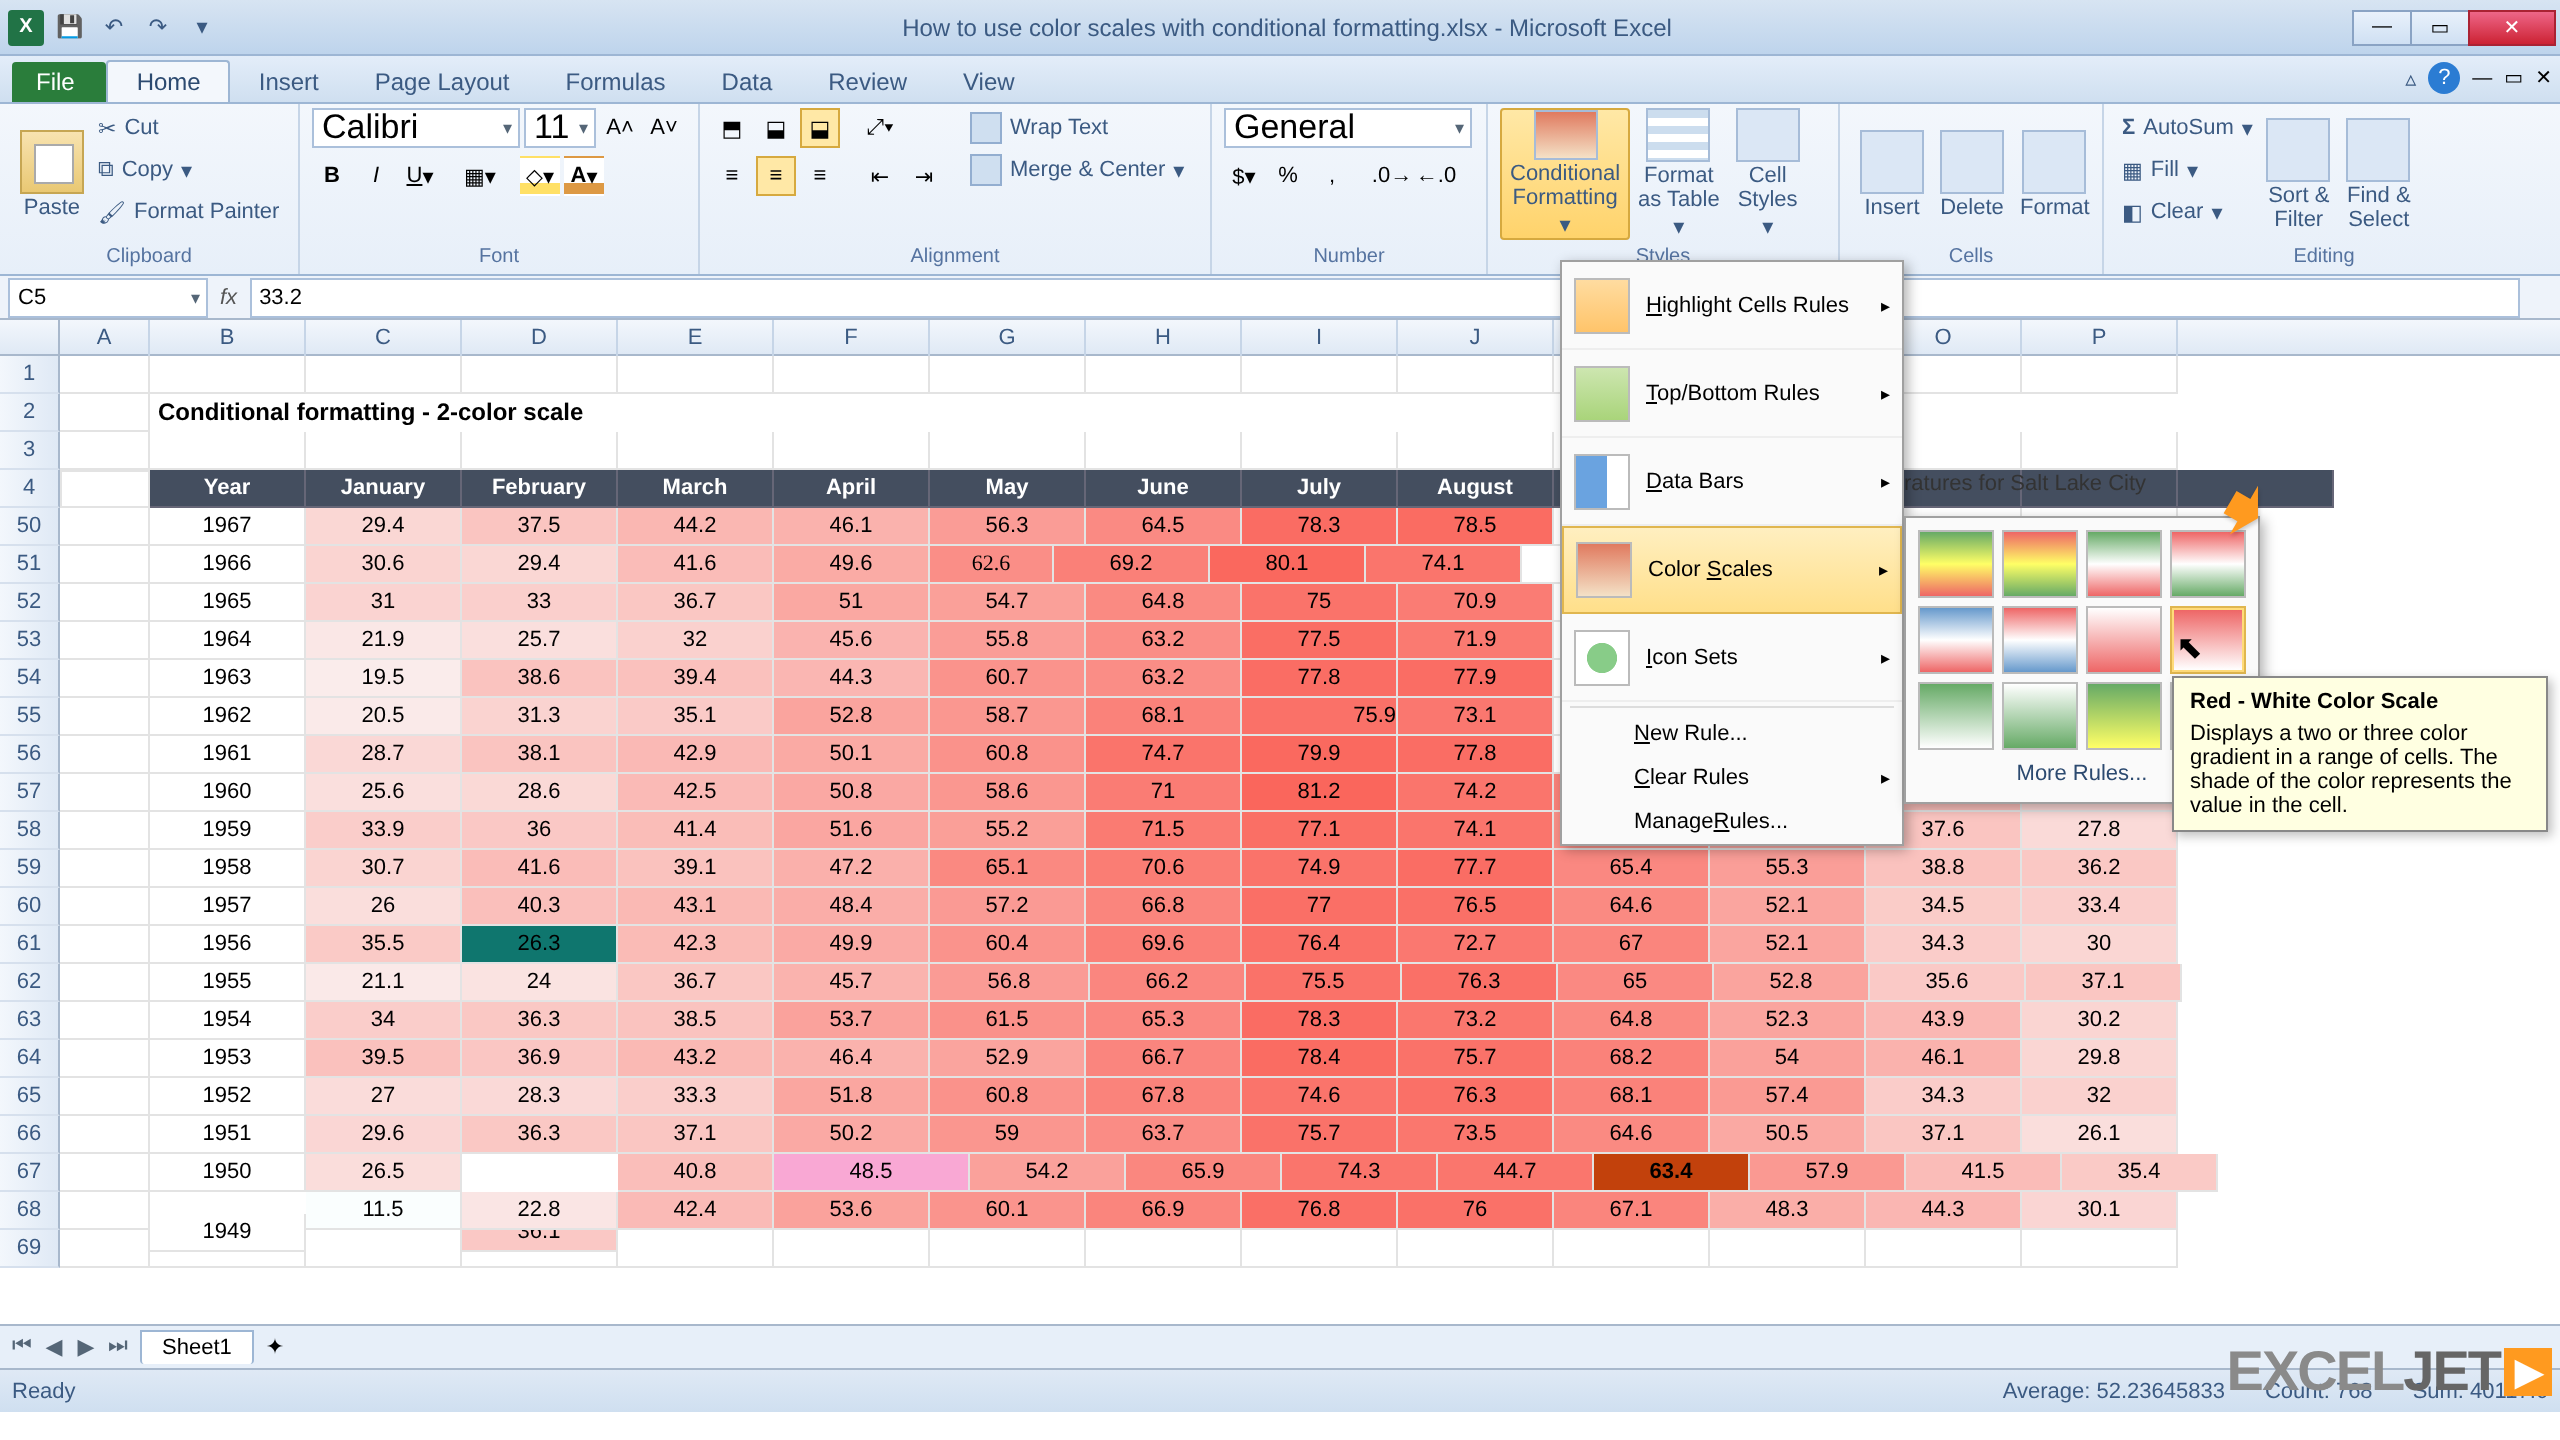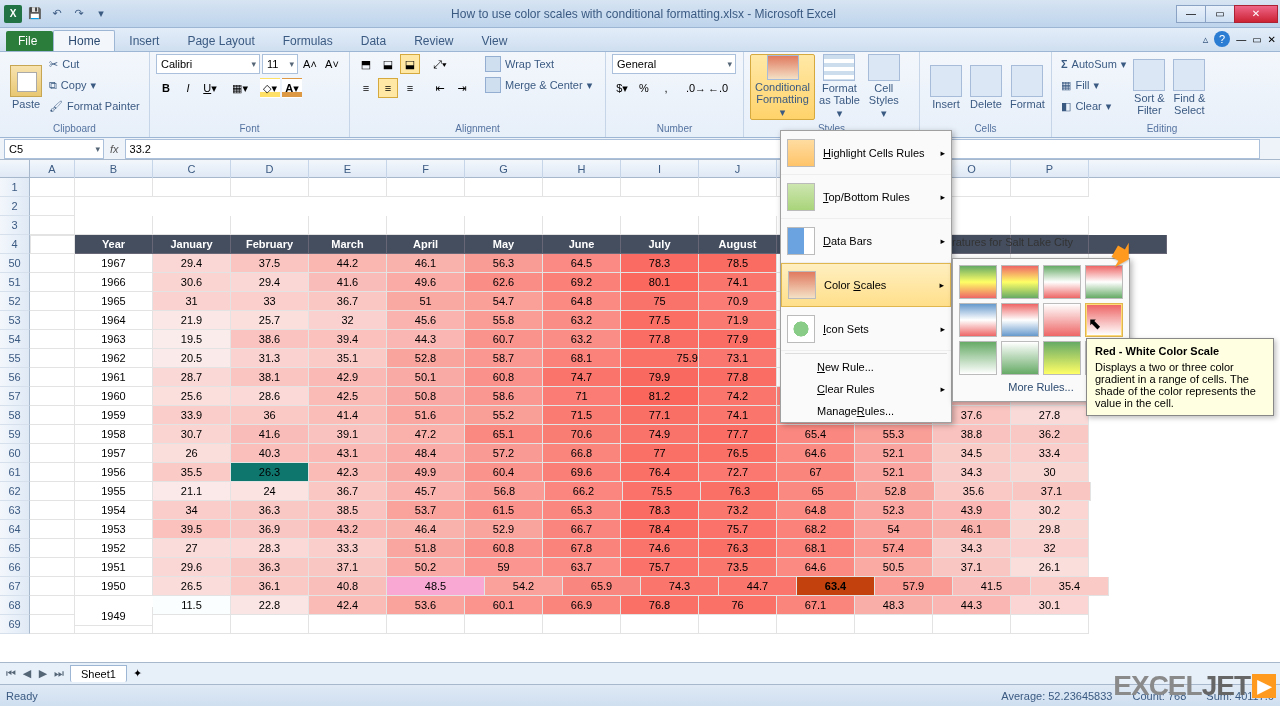--- a/index.html
+++ b/index.html
@@ -29,21 +29,21 @@
 .glabel { font-size: 10px; color: #5573a0; text-align: center; height: 14px; }
 .gbody { flex: 1; display: flex; align-items: flex-start; }
 .gvert { display: flex; flex-direction: column; gap: 1px; font-size: 11px; color: #3b5a82; }
 .gvert > div { display: flex; align-items: center; gap: 4px; height: 20px; padding: 0 3px; }
 .bigbtn { display: flex; flex-direction: column; align-items: center; justify-content: center; gap: 1px; padding: 0 4px; font-size: 11px; color: #3b5a82; text-align: center; height: 66px; }
 .bigbtn.active { background: linear-gradient(#ffe8a6,#ffd36b); border: 1px solid #d6a93f; border-radius: 2px; }
 .icon-sq { width: 16px; height: 16px; background: #cfdff0; border: 1px solid #93aed0; }
 .icon-lg { width: 32px; height: 32px; background: #dbe7f5; border: 1px solid #a6bcd8; }
 .icon-paste { width: 32px; height: 32px; background: linear-gradient(#f8e3b0,#e9c873); border: 1px solid #c6a653; position: relative; }
 .icon-paste::after { content:""; position:absolute; top:6px; left:6px; right:4px; bottom:4px; background:#fff; border:1px solid #aaa; }
-.combo { border: 1px solid #abc0db; background: #fff; font-size: 11px; padding: 1px 14px 1px 4px; position: relative; height: 20px; display: inline-flex; align-items: center; }
+.combo { border: 1px solid #abc0db; background: #fff; font-size: 17px; padding: 1px 14px 1px 4px; position: relative; height: 20px; display: inline-flex; align-items: center; }
 .combo::after { content: "▾"; position: absolute; right: 3px; font-size: 9px; color: #567; }
 .btnrow { display: flex; gap: 2px; }
 .tinybtn { width: 20px; height: 20px; border: 1px solid transparent; display: flex; align-items: center; justify-content: center; font-size: 11px; }
 
 
 .fbar { height: 22px; border-bottom: 1px solid #a8b8cc; display: flex; align-items: center; background: #eef3fa; }
 .namebox { width: 100px; height: 20px; border: 1px solid #abc0db; background: #fff; margin-left: 4px; font-size: 11px; padding: 1px 4px; display: flex; align-items: center; position: relative; }
 .namebox::after { content: "▾"; position: absolute; right: 3px; font-size: 9px; color: #567; }
 .fxarea { display: flex; align-items: center; margin-left: 6px; gap: 6px; flex: 1; }
 .fx { font-style: italic; font-size: 11px; color: #555; }
@@ -332,20 +332,21 @@
       <div class="cell" style="width: 78px;"></div>
       <div class="cell" style="width: 78px;"></div>
       <div class="cell" style="width: 78px;"></div>
       <div class="cell" style="width: 78px;"></div>
       <div class="cell" style="width: 78px;"></div>
       <div class="cell" style="width: 78px;"></div>
     </div>
     <div class="row">
       <div class="rowhdr">2</div>
       <div class="cell" style="width: 45px;"></div>
+      <div class="cell titlecell" style="width: 700px; text-align: left;">Conditional formatting - 2-color scale</div>
     </div>
     <div class="row">
       <div class="rowhdr">3</div>
       <div class="cell" style="width: 45px;"></div>
       <div class="cell" style="width: 78px;"></div>
       <div class="cell" style="width: 78px;"></div>
       <div class="cell" style="width: 78px;"></div>
       <div class="cell" style="width: 78px;"></div>
       <div class="cell" style="width: 78px;"></div>
       <div class="cell" style="width: 78px;"></div>
@@ -393,21 +394,21 @@
       <div class="cell" style="width: 78px;"></div>
     </div>
     <div class="row">
       <div class="rowhdr">51</div>
       <div class="cell" style="width: 45px;"></div>
       <div class="cell" style="width: 78px; background: rgb(255, 255, 255);">1966</div>
       <div class="cell" style="width: 78px; background: rgb(250, 212, 209);">30.6</div>
       <div class="cell" style="width: 78px; background: rgb(250, 215, 212);">29.4</div>
       <div class="cell" style="width: 78px; background: rgb(250, 188, 184);">41.6</div>
       <div class="cell" style="width: 78px; background: rgb(250, 171, 165);">49.6</div>
-      <div class="cell" style="width: 78px; background: rgb(250, 142, 135);">62.6</div>
+      <div class="cell" style="width: 62px; background: rgb(250, 142, 135); font-family: Liberation Serif, serif;">62.6</div>
       <div class="cell" style="width: 78px; background: rgb(250, 128, 120);">69.2</div>
       <div class="cell" style="width: 78px; background: rgb(250, 104, 94);">80.1</div>
       <div class="cell" style="width: 78px; background: rgb(250, 117, 108);">74.1</div>
       <div class="cell" style="width: 78px;"></div>
       <div class="cell" style="width: 78px;"></div>
       <div class="cell" style="width: 78px;"></div>
       <div class="cell" style="width: 78px;"></div>
     </div>
     <div class="row">
       <div class="rowhdr">52</div>
@@ -662,21 +663,21 @@
       <div class="cell" style="width: 78px; background: rgb(250, 138, 130);">64.6</div>
       <div class="cell" style="width: 78px; background: rgb(250, 169, 163);">50.5</div>
       <div class="cell" style="width: 78px; background: rgb(250, 198, 194);">37.1</div>
       <div class="cell" style="width: 78px; background: rgb(250, 222, 220);">26.1</div>
     </div>
     <div class="row">
       <div class="rowhdr">67</div>
       <div class="cell" style="width: 45px;"></div>
       <div class="cell" style="width: 78px; background: rgb(255, 255, 255);">1950</div>
       <div class="cell" style="width: 78px; background: rgb(250, 221, 219);">26.5</div>
-      <div class="cell" style="width: 78px; background: rgb(250, 200, 197);">36.1</div>
+      <div class="cell" style="width: 78px; background: rgb(250, 200, 197); margin-top: 30px;">36.1</div>
       <div class="cell" style="width: 78px; background: rgb(250, 190, 186);">40.8</div>
       <div class="cell" style="width: 98px; background: #f9a8d4;">48.5</div>
       <div class="cell" style="width: 78px; background: rgb(250, 161, 155);">54.2</div>
       <div class="cell" style="width: 78px; background: rgb(250, 135, 127);">65.9</div>
       <div class="cell" style="width: 78px; background: rgb(250, 117, 108);">74.3</div>
       <div class="cell" style="width: 78px; background: rgb(250, 118, 109);">44.7</div>
       <div class="cell" style="width: 78px; background: #c2410c; font-weight: bold;">63.4</div>
       <div class="cell" style="width: 78px; background: rgb(250, 153, 146);">57.9</div>
       <div class="cell" style="width: 78px; background: rgb(250, 188, 184);">41.5</div>
       <div class="cell" style="width: 78px; background: rgb(250, 202, 198);">35.4</div>

